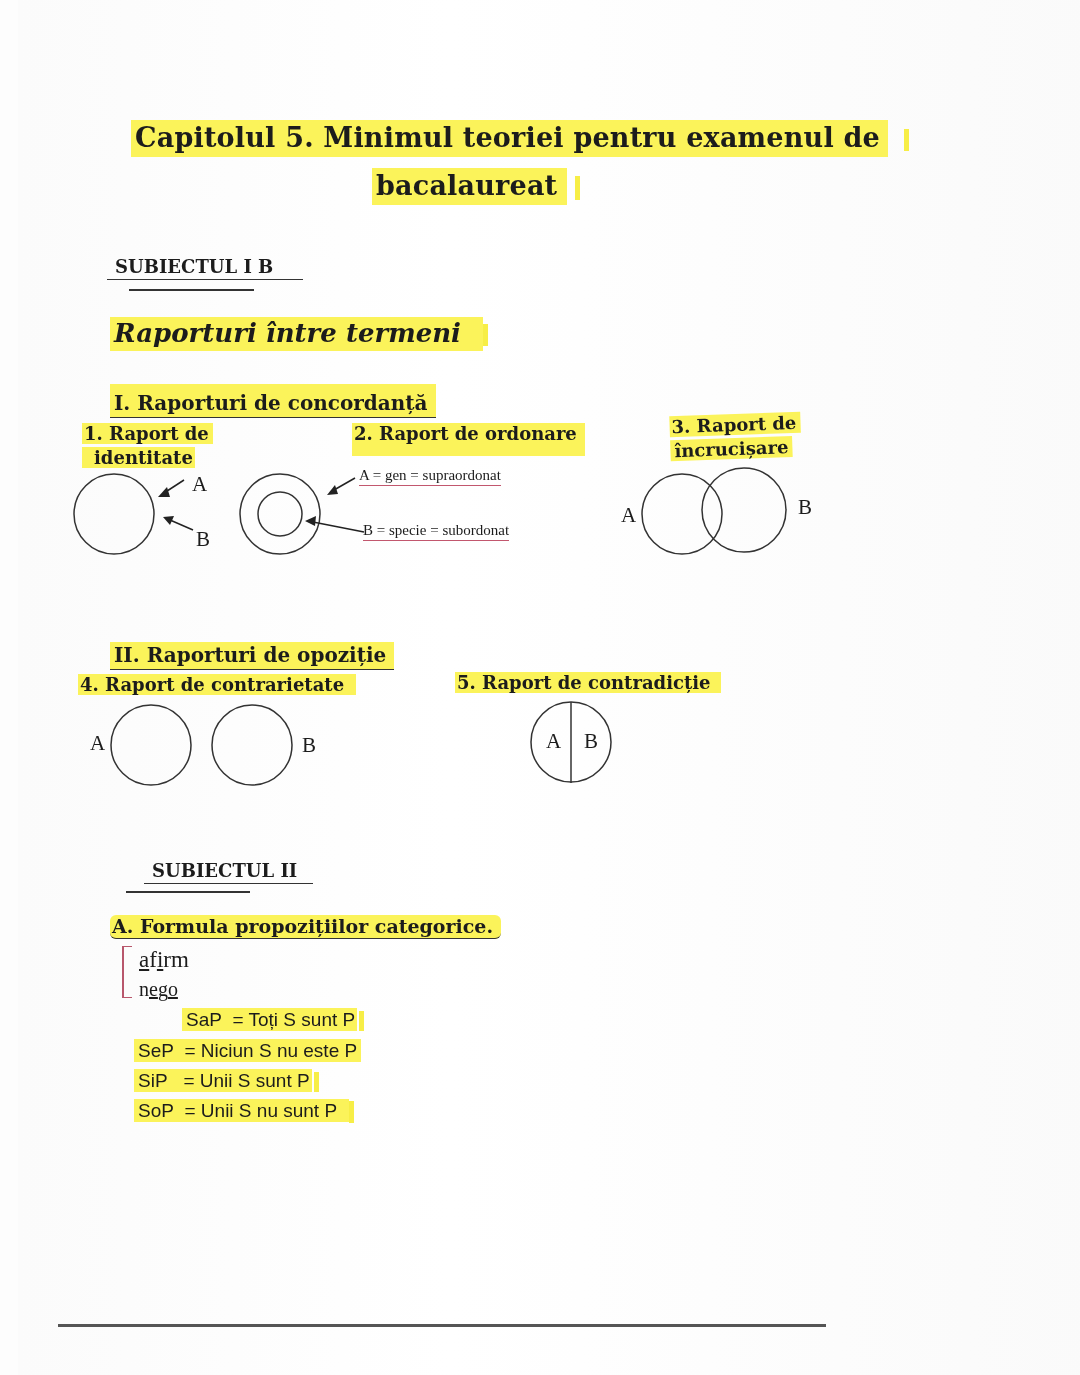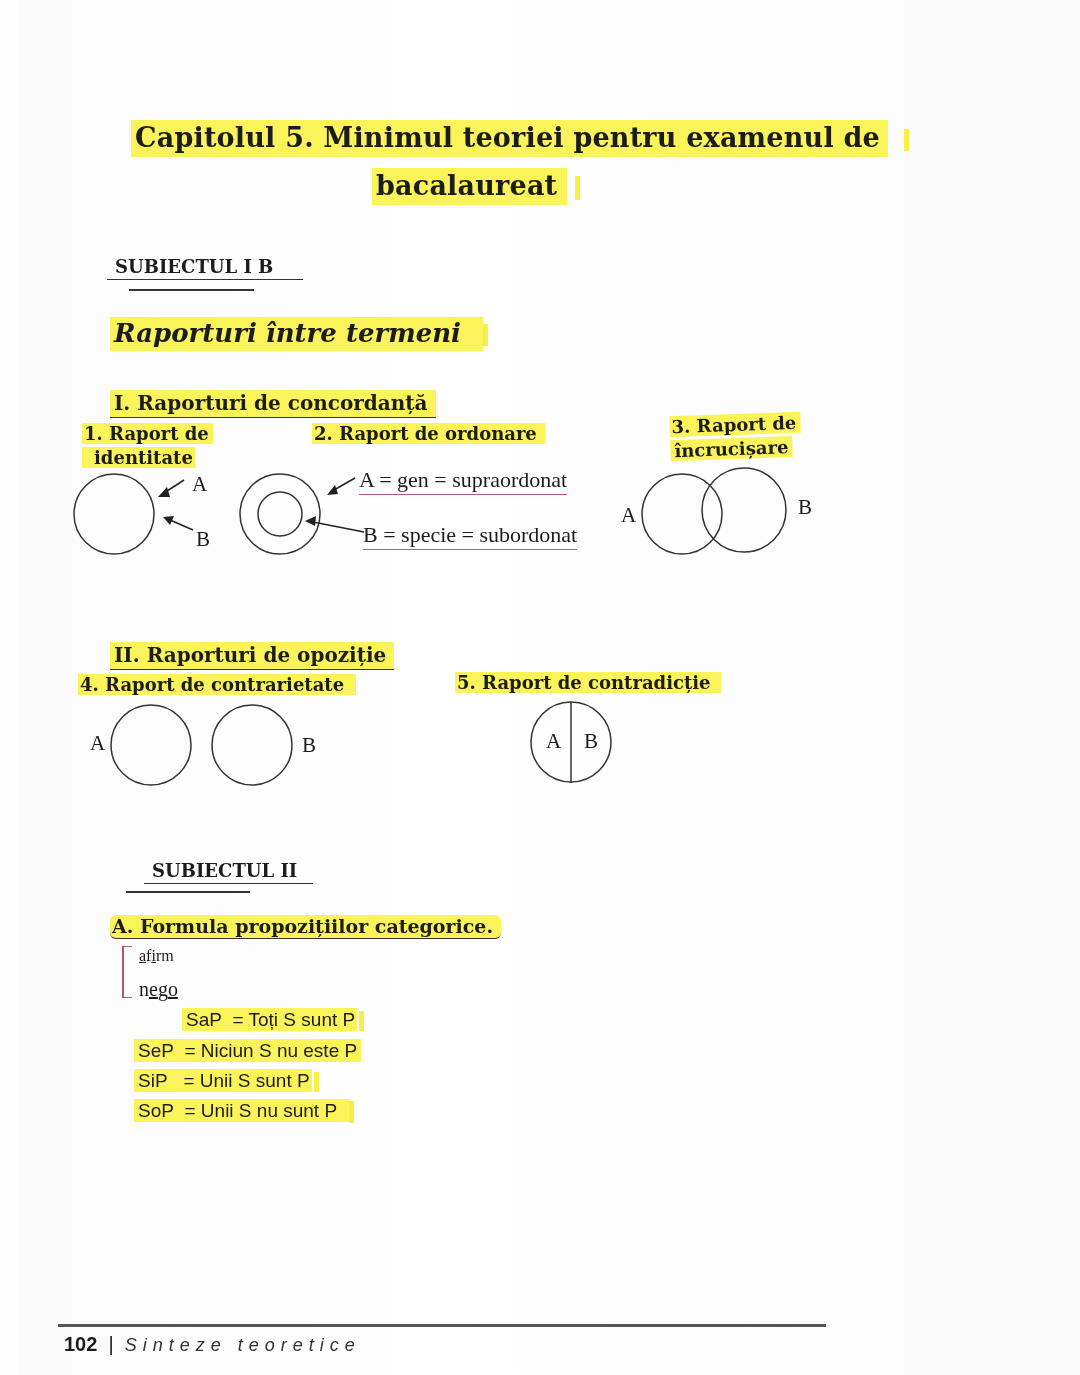--- a/index.html
+++ b/index.html
@@ -11,21 +11,21 @@
   .hl { background: #fbf35a; padding: 0 6px 0 4px; }
   .hl-bar { display: inline-block; width: 5px; background: #f7ee46; vertical-align: middle; }
 
   .chapter { font-size: 27px; font-weight: bold; letter-spacing: 0.2px; }
   .subj { font-size: 18px; font-weight: bold; border-bottom: 1.5px solid #333; padding: 0 30px 2px 8px; }
   .subj-line2 { position: absolute; height: 2px; background: #333; }
   .section { font-size: 20px; font-weight: bold; }
   .raport { font-size: 18px; font-weight: bold; }
   .italic-h { font-size: 26px; font-weight: bold; font-style: italic; }
   .lbl { font-family: "Liberation Serif", "DejaVu Serif", serif; font-size: 21px; }
-  .def { font-family: "Liberation Serif", "DejaVu Serif", serif; font-size: 22px; border-bottom: 1.5px solid #c2576e; padding-bottom: 1px; }
+  .def { font-family: "Liberation Serif", "DejaVu Serif", serif; font-size: 15px; border-bottom: 1.5px solid #c2576e; padding-bottom: 1px; }
   .formula { font-family: "Liberation Sans", "DejaVu Sans", sans-serif; font-size: 19px; }
   .footer-num { font-family: "Liberation Sans", sans-serif; font-size: 20px; font-weight: bold; }
   .footer-title { font-family: "Liberation Sans", sans-serif; font-size: 18px; font-style: italic; letter-spacing: 6px; color: #333; }
   svg { position: absolute; overflow: visible; }
 </style>
 </head>
 <body>
 
 <div class="page">
 
@@ -37,39 +37,39 @@
   </div>
 
   <div class="abs subj" style="left:89px; top:256px;">SUBIECTUL I B</div>
   <div class="subj-line2" style="left:111px; top:289px; width:125px;"></div>
 
   <div class="abs italic-h" style="left:92px; top:318px;">
     <span class="hl" style="padding:1px 22px 3px 4px;">Raporturi între termeni</span><span class="hl-bar" style="height:22px;"></span>
   </div>
 
   <div class="abs section" style="left:92px; top:391px;">
-    <span class="hl" style="padding:1px 8px 2px 4px; border-bottom:1.5px solid #333;">I.  Raporturi de concordanță</span>
+    <span class="hl" style="padding:7px 8px 2px 4px; border-bottom:1.5px solid #333;">I.  Raporturi de concordanță</span>
   </div>
 
   <div class="abs raport" style="left:64px; top:422px; line-height:24px;">
     <span class="hl" style="padding:0 4px 0 2px;">1. Raport de</span><br>
     <span class="hl" style="padding:0 2px 0 12px;">identitate</span>
   </div>
   <svg style="left:50px; top:470px;" width="160" height="100">
     <circle cx="46" cy="44" r="40" fill="none" stroke="#333" stroke-width="1.5"></circle>
     <line x1="116" y1="10" x2="96" y2="23" stroke="#222" stroke-width="1.5"></line>
     <polygon points="90,27 99,17 102,27" fill="#222"></polygon>
     <line x1="125" y1="60" x2="102" y2="50" stroke="#222" stroke-width="1.5"></line>
     <polygon points="95,47 106,46 102,55" fill="#222"></polygon>
   </svg>
   <div class="abs lbl" style="left:174px; top:472px;">A</div>
   <div class="abs lbl" style="left:178px; top:527px;">B</div>
 
   <div class="abs raport" style="left:294px; top:423px;">
-    <span class="hl" style="padding:0 8px 0 2px;">2. Raport de ordonare</span>
+    <span class="hl" style="padding:0 8px 12px 2px;margin-left:40px;">2. Raport de ordonare</span>
   </div>
   <svg style="left:220px; top:470px;" width="130" height="90">
     <circle cx="42" cy="44" r="40" fill="none" stroke="#333" stroke-width="1.5"></circle>
     <circle cx="42" cy="44" r="22" fill="none" stroke="#333" stroke-width="1.5"></circle>
     <line x1="117" y1="8" x2="96" y2="20" stroke="#222" stroke-width="1.5"></line>
     <polygon points="89,25 97,15 100,24" fill="#222"></polygon>
     <line x1="126" y1="62" x2="75" y2="52" stroke="#222" stroke-width="1.5"></line>
     <polygon points="67,51 78,46 77,56" fill="#222"></polygon>
   </svg>
   <div class="abs def" style="left:341px; top:467px;">A = gen = supraordonat</div>
@@ -111,40 +111,35 @@
   <div class="abs lbl" style="left:566px; top:729px;">B</div>
 
   <div class="abs subj" style="left:86px; top:860px; padding-right:16px;margin-left:40px;">SUBIECTUL II</div>
   <div class="subj-line2" style="left:108px; top:891px; width:124px;"></div>
 
   <div class="abs section" style="left:92px; top:915px; font-size:19px;">
     <span class="hl" style="padding:0 8px 1px 2px; border-bottom:1.5px solid #333;border-radius:6px;">A.  Formula propozițiilor categorice.</span>
   </div>
 
   <div class="abs" style="left:104px; top:946px; width:10px; height:52px; border-left:2px solid #b8576c; border-top:1.5px solid #b8576c; border-bottom:1.5px solid #b8576c;"></div>
-  <div class="abs lbl" style="left:121px; top:947px; font-size:16px;">
+  <div class="abs lbl" style="left:121px; top:947px; font-size:23px;">
     <span style="text-decoration:underline;">a</span>f<span style="text-decoration:underline;">i</span>rm
   </div>
   <div class="abs lbl" style="left:121px; top:978px; font-size:20px;">
     n<span style="text-decoration:underline;">e</span>g<span style="text-decoration:underline;">o</span>
   </div>
 
   <div class="abs formula" style="left:116px; top:1009px;margin-left:48px;">
     <span class="hl" style="padding:1px 2px 1px 4px;"><span>SaP</span>&nbsp;&nbsp;<span>= Toți S sunt P</span></span><span class="hl-bar" style="height:20px; margin-left:2px;"></span>
   </div>
   <div class="abs formula" style="left:116px; top:1040px;">
     <span class="hl" style="padding:1px 4px 1px 4px;text-align:right;"><span>SeP</span>&nbsp;&nbsp;<span>= Niciun S nu este P</span></span>
   </div>
   <div class="abs formula" style="left:116px; top:1070px;">
     <span class="hl" style="padding:1px 2px 1px 4px;"><span>SiP</span>&nbsp;&nbsp;&nbsp;<span>= Unii S sunt P</span></span><span class="hl-bar" style="height:20px; margin-left:2px;"></span>
   </div>
   <div class="abs formula" style="left:116px; top:1100px;">
     <span class="hl" style="padding:1px 12px 1px 4px;"><span>SoP</span>&nbsp;&nbsp;<span>= Unii S nu sunt P</span></span><span class="hl-bar" style="height:22px;"></span>
   </div>
 
   <div class="abs" style="left:40px; top:1324px; width:768px; height:3px; background:#555;"></div>
-  <div class="abs" style="left:46px; top:1333px;">
-    <span class="footer-num">102</span>
-    <span class="footer-num" style="font-weight:normal; margin:0 6px;">|</span>
-    <span class="footer-title">Sinteze teoretice</span>
-  </div>
 
 </div>
 
 </body></html>

